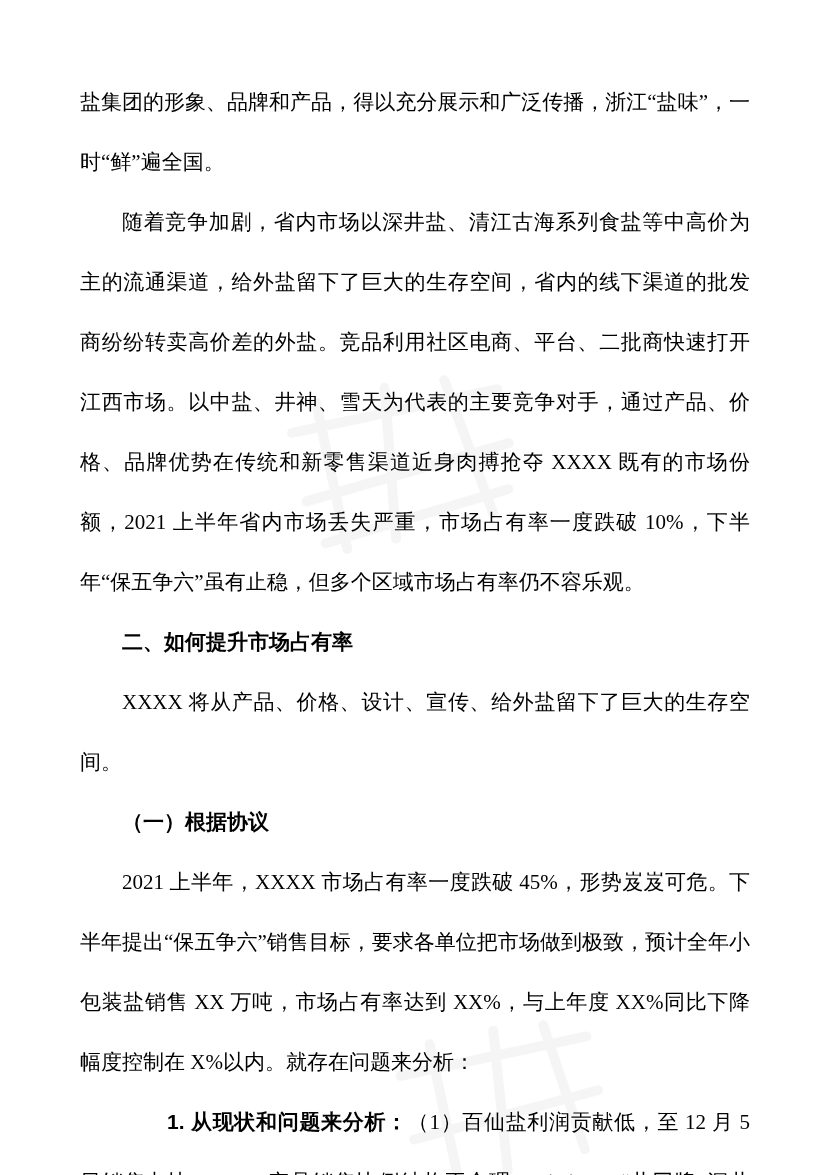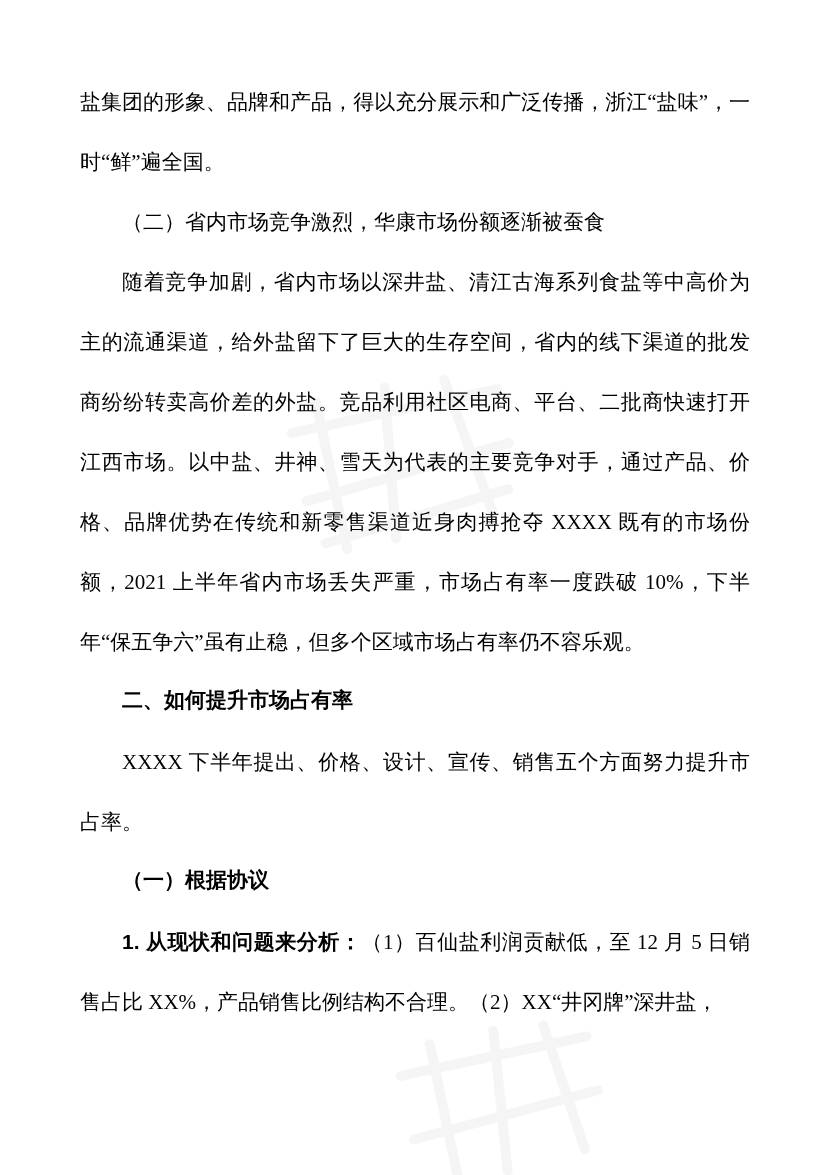--- a/index.html
+++ b/index.html
@@ -32,25 +32,26 @@
   .doc p {
     margin: 0;
     text-indent: 2em;
     word-break: break-all;
   }
   .doc p.noindent {
     text-indent: 0;
   }
   .heading {
     font-weight: bold;
-    font-family: Liberation Mono, monospace;
+    font-family: Liberation Serif, serif;
   }
   .lead {
     font-weight: bold;
     font-family: "Liberation Sans", "DejaVu Sans", sans-serif;
+    margin-left: 45px;
   }
   
   .watermark {
     position: absolute;
     z-index: 1;
     opacity: 0.07;
     pointer-events: none;
   }
   .wm-top {
     left: 270px;
@@ -96,21 +97,21 @@
         <path d="M55,10 L55,150"></path>
         <path d="M120,10 L105,150"></path>
         <path d="M20,100 L210,90"></path>
         <path d="M170,15 L185,145"></path>
       </g>
     </svg>
   </div>
 
   <div class="doc">
     <p class="noindent">盐集团的形象、品牌和产品，得以充分展示和广泛传播，浙江“盐味”，一时“鲜”遍全国。</p>
-    <p>（二）省内市场竞争激烈，华康市场份额逐渐被蚕食</p>
     <p>随着竞争加剧，省内市场以深井盐、清江古海系列食盐等中高价为主的流通渠道，给外盐留下了巨大的生存空间，省内的线下渠道的批发商纷纷转卖高价差的外盐。竞品利用社区电商、平台、二批商快速打开江西市场。以中盐、井神、雪天为代表的主要竞争对手，通过产品、价格、品牌优势在传统和新零售渠道近身肉搏抢夺 XXXX 既有的市场份额，2021 上半年省内市场丢失严重，市场占有率一度跌破 10%，下半年“保五争六”虽有止稳，但多个区域市场占有率仍不容乐观。</p>
     <p class="heading">二、如何提升市场占有率</p>
-    <p>XXXX 下半年提出、价格、设计、宣传、销售五个方面努力提升市占率。</p>
+    <p>XXXX 将从产品、价格、设计、宣传、给外盐留下了巨大的生存空间。</p>
     <p class="heading">（一）根据协议</p>
+    <p>2021 上半年，XXXX 市场占有率一度跌破 45%，形势岌岌可危。下半年提出“保五争六”销售目标，要求各单位把市场做到极致，预计全年小包装盐销售 XX 万吨，市场占有率达到 XX%，与上年度 XX%同比下降幅度控制在 X%以内。就存在问题来分析：</p>
     <p><span class="lead">1. 从现状和问题来分析：</span><span>（1）百仙盐利润贡献低，至 12 月 5 日销售占比 XX%，产品销售比例结构不合理。（2）XX“井冈牌”深井盐，</span></p>
   </div>
 
 </div>
 
 </body></html>

